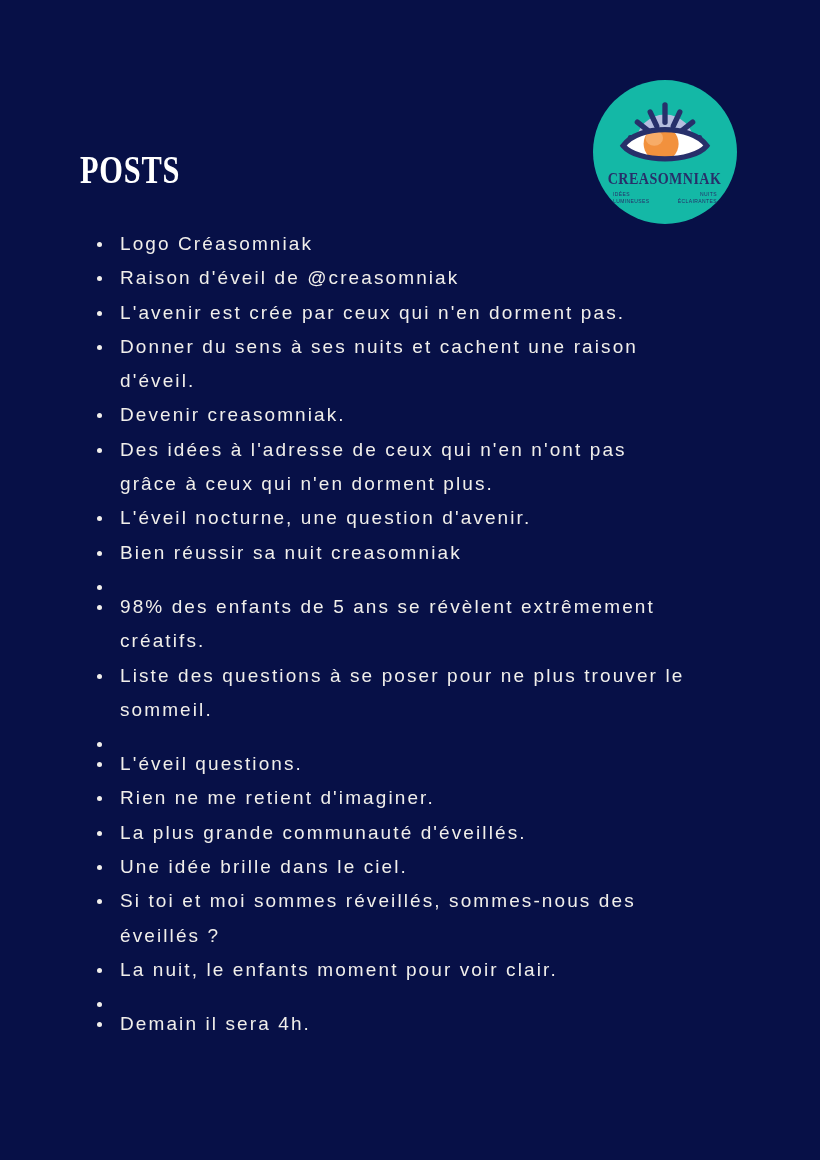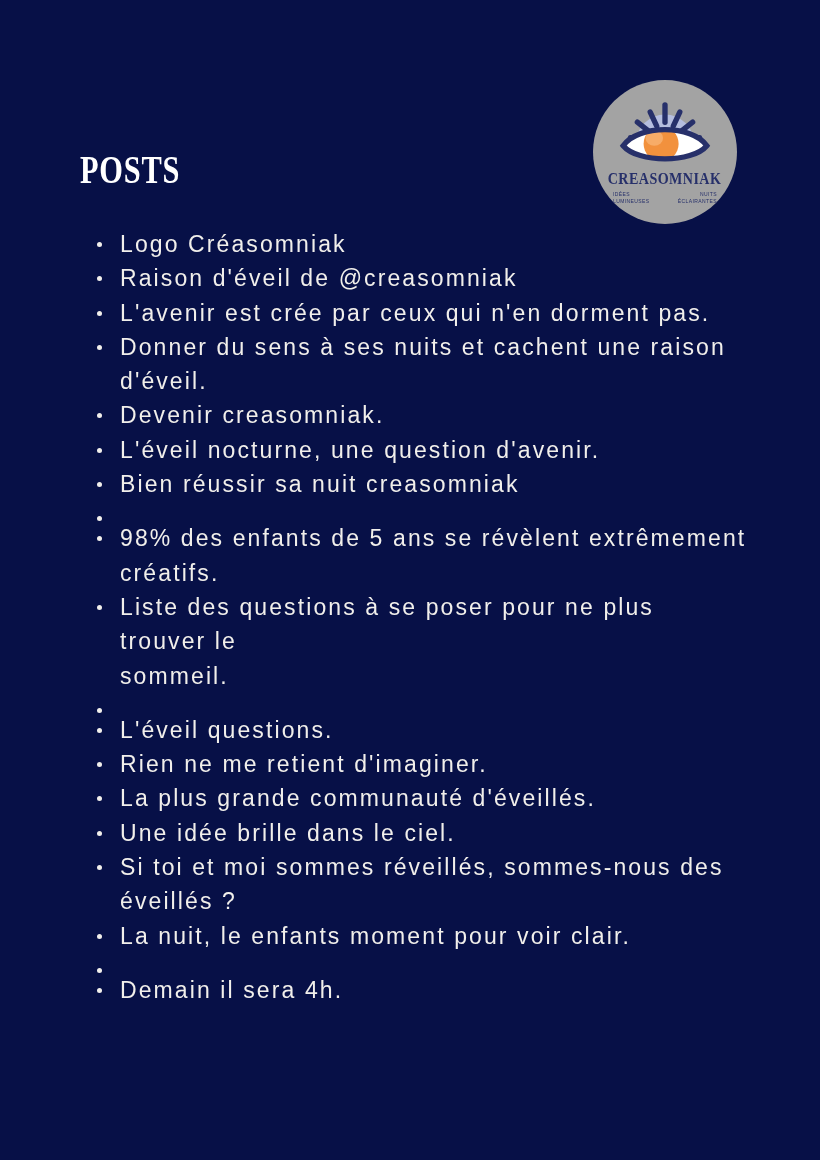--- a/index.html
+++ b/index.html
@@ -21,21 +21,21 @@
     line-height: 44px;
     letter-spacing: 1px;
     transform: scaleX(0.76);
     transform-origin: left center;
   }
   .logo-circle {
     position: absolute;
     left: 593px; top: 80px;
     width: 144px; height: 144px;
     border-radius: 50%;
-    background: #a3a3a3;
+    background: #14b8a6;
     display: flex;
     flex-direction: column;
     align-items: center;
     box-sizing: border-box;
   }
   .logo-eye { margin-top: 19px; width: 100px; height: 72px; }
   .brand-name {
     color: #27306a;
     font-family: "Liberation Serif", serif;
     font-weight: 700;
@@ -66,21 +66,21 @@
     position: absolute;
     left: 97px; top: 227px;
     width: 650px;
     margin: 0; padding: 0;
     list-style: none;
   }
   .posts li {
     display: flex;
     align-items: flex-start;
     color: #f1efeb;
-    font-size: 23px;
+    font-size: 19px;
     line-height: 34.3px;
     letter-spacing: 2.1px;
   }
   .bullet-dot {
     flex: 0 0 auto;
     width: 5px; height: 5px;
     border-radius: 50%;
     background: #f1efeb;
     margin: 15px 18px 0 0;
   }
@@ -144,20 +144,25 @@
     <span class="bullet-dot"></span>
     <span class="post-text">Donner du sens à ses nuits et cachent une raison
 d'éveil.</span>
   </li>
 
   <li>
     <span class="bullet-dot"></span>
     <span class="post-text">Devenir creasomniak.</span>
   </li>
 
+  <li>
+    <span class="bullet-dot"></span>
+    <span class="post-text">Des idées à l'adresse de ceux qui n'en n'ont pas
+grâce à ceux qui n'en dorment plus.</span>
+  </li>
 
   <li>
     <span class="bullet-dot"></span>
     <span class="post-text">L'éveil nocturne, une question d'avenir.</span>
   </li>
 
   <li>
     <span class="bullet-dot"></span>
     <span class="post-text">Bien réussir sa nuit creasomniak</span>
   </li>

